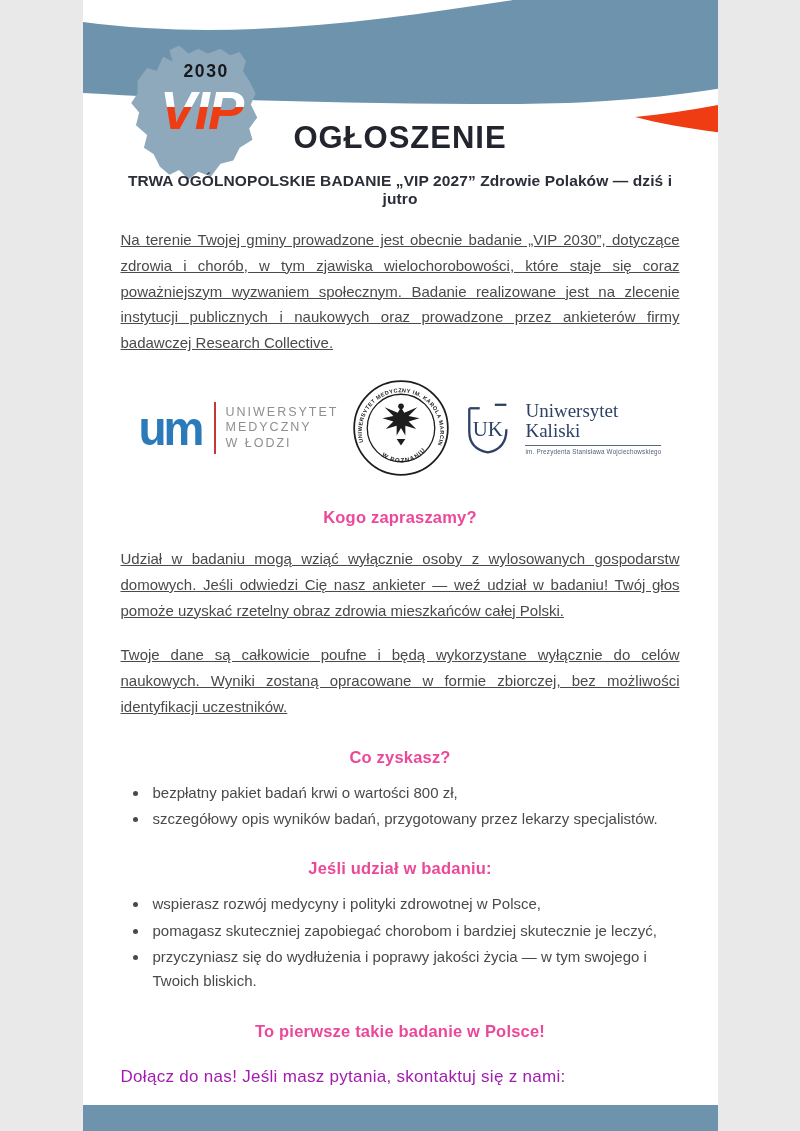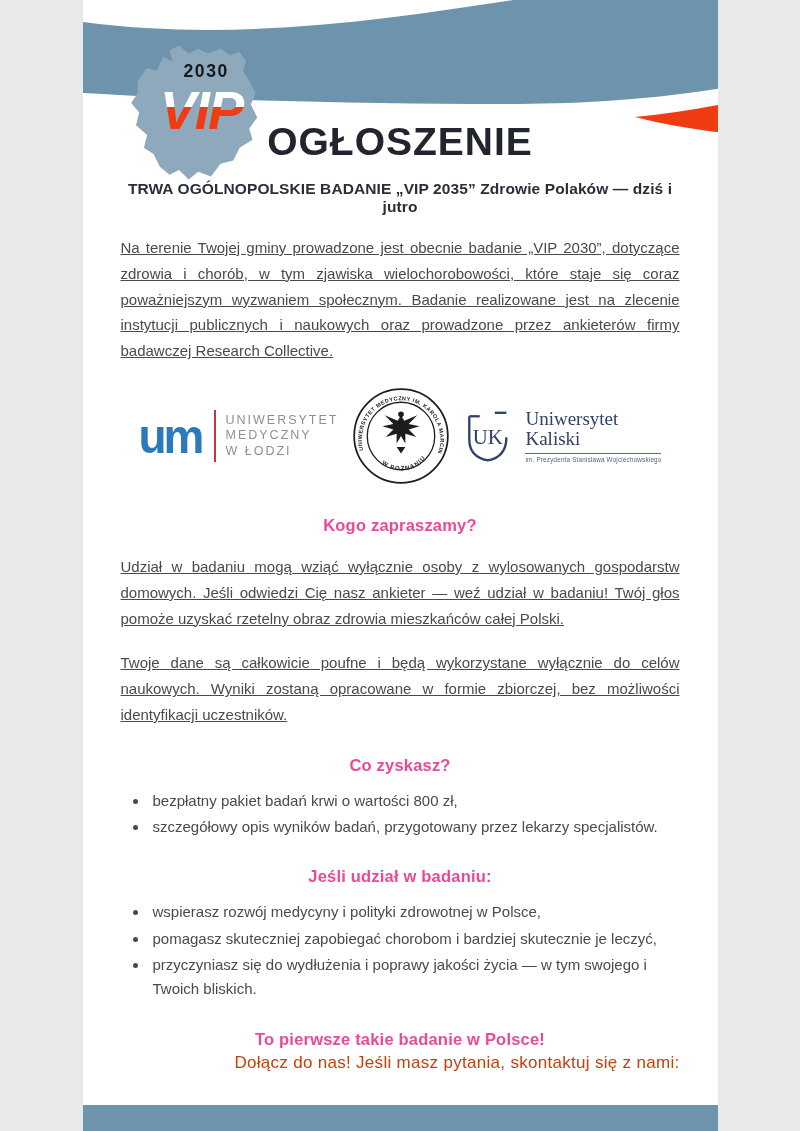--- a/index.html
+++ b/index.html
@@ -9,21 +9,21 @@
     background:#fff; overflow:hidden;
     font-family:"Liberation Sans", sans-serif; color:#484848;
   }
   
   .hero-waves { position:absolute; top:0; left:0; width:800px; height:200px; }
   
   .vip-logo { position:absolute; top:36px; left:28px; width:168px; height:150px; }
   
   .content { position:relative; padding:120px 38px 0; }
   .doc-title {
-    text-align:center; font-size:39px; font-weight:800; letter-spacing:1px;
+    text-align:center; font-size:31px; font-weight:800; letter-spacing:1px;
     color:#23252e;
   }
   .doc-subtitle {
     margin-top:16px; text-align:center; font-size:15.5px; font-weight:700;
     color:#2b2d38; letter-spacing:.1px;
   }
   p.body {
     margin-top:19px; font-size:15px; line-height:1.72; text-align:justify;
     color:#4a4a4a;
     text-decoration:underline;
@@ -47,21 +47,21 @@
   .uk-tagline { font-size:6.3px; color:#55627e; letter-spacing:.2px; }
   
   h2.sec {
     margin-top:28px; text-align:center; font-size:16.5px; font-weight:700;
     color:#ec4899; letter-spacing:.2px;
   }
   ul.bullets { margin:14px 0 0; padding-left:28px; }
   ul.bullets li { font-size:15px; line-height:1.62; color:#4a4a4a; padding-left:4px; margin:2px 0; }
   .closing-h { margin-top:38px; font-size:17.5px; }
   .closing-line {
-    margin-top:4px; text-align:right; font-size:17px; color:#c2410c;
+    margin-top:26px; text-align:left; font-size:17px; color:#a21caf;
     letter-spacing:.3px;
   }
   
   .contact-row {
     margin-top:48px; display:flex; align-items:center; padding:0 42px 0 58px;
   }
   .rc-logo { display:flex; align-items:center; }
   .rc-text {
     margin-left:10px; color:#252b63; font-weight:800; font-size:15px;
     line-height:1.15; letter-spacing:.4px;
@@ -97,21 +97,21 @@
       </linearGradient>
     </defs>
     <path d="M14,28 L20,20 L26,22 L30,13 L36,16 L34,9 L40,6 L46,11 L52,8 L58,11 L66,8 L72,12 L78,10 L82,16 L80,22 L84,28 L88,36 L85,43 L89,51 L84,58 L86,65 L78,70 L74,78 L66,80 L60,88 L52,85 L46,90 L40,84 L34,87 L28,82 L24,74 L18,70 L20,62 L13,56 L15,48 L10,42 L14,36 Z" fill="#8ea9bc"></path>
     <text x="57" y="26" text-anchor="middle" font-family="Liberation Sans, sans-serif" font-weight="800" font-size="11" letter-spacing="1" fill="#17181c">2030</text>
     <text x="54" y="58" text-anchor="middle" font-family="Liberation Sans, sans-serif" font-weight="800" font-style="italic" font-size="34" letter-spacing="-1" fill="url(#vipgrad)">VIP</text>
   </svg>
 
   <div class="content">
 
     <div class="doc-title">OGŁOSZENIE</div>
-    <div class="doc-subtitle">TRWA OGÓLNOPOLSKIE BADANIE „VIP 2035” Zdrowie Polaków — dziś i jutro</div>
+    <div class="doc-subtitle">TRWA OGÓLNOPOLSKIE BADANIE „VIP 2027” Zdrowie Polaków — dziś i jutro</div>
 
     <p class="body">Na terenie Twojej gminy prowadzone jest obecnie badanie „VIP 2030”, dotyczące zdrowia i chorób, w tym zjawiska wielochorobowości, które staje się coraz poważniejszym wyzwaniem społecznym. Badanie realizowane jest na zlecenie instytucji publicznych i naukowych oraz prowadzone przez ankieterów firmy badawczej Research Collective.</p>
 
     <div class="partners">
 
       <div class="partner">
         <span class="um-mark">um</span>
         <span class="um-divider"></span>
         <span class="um-text">
           <span>UNIWERSYTET</span><br>

